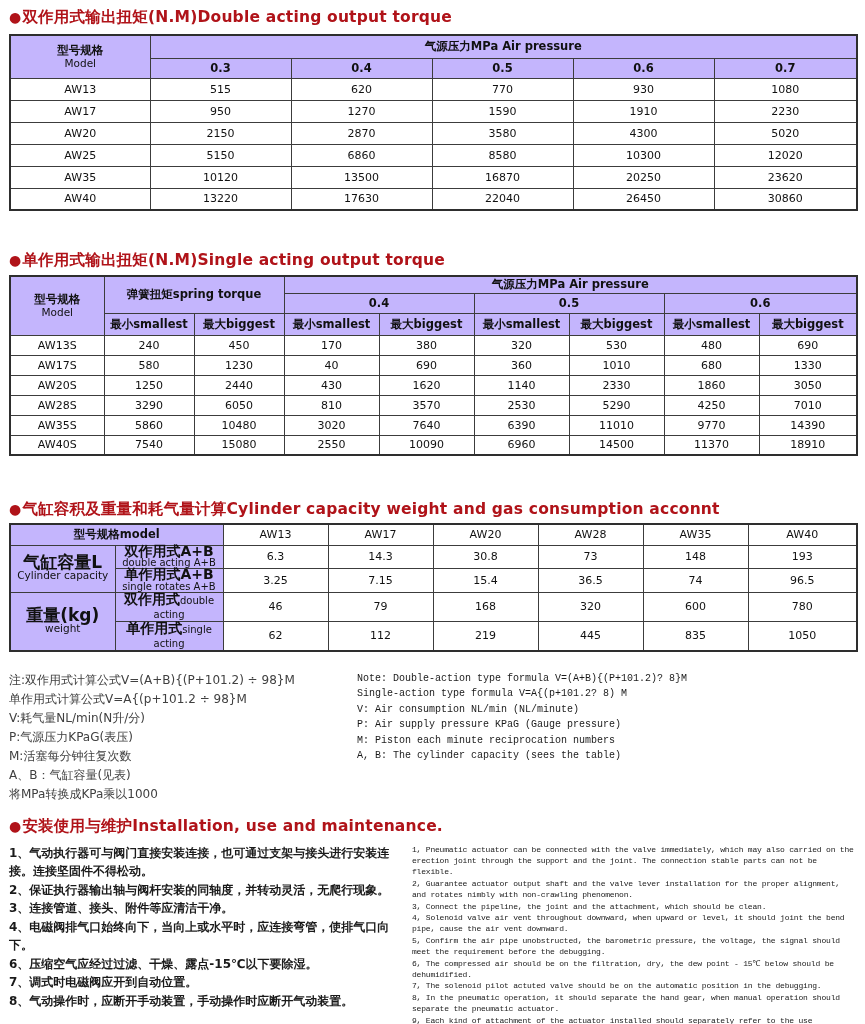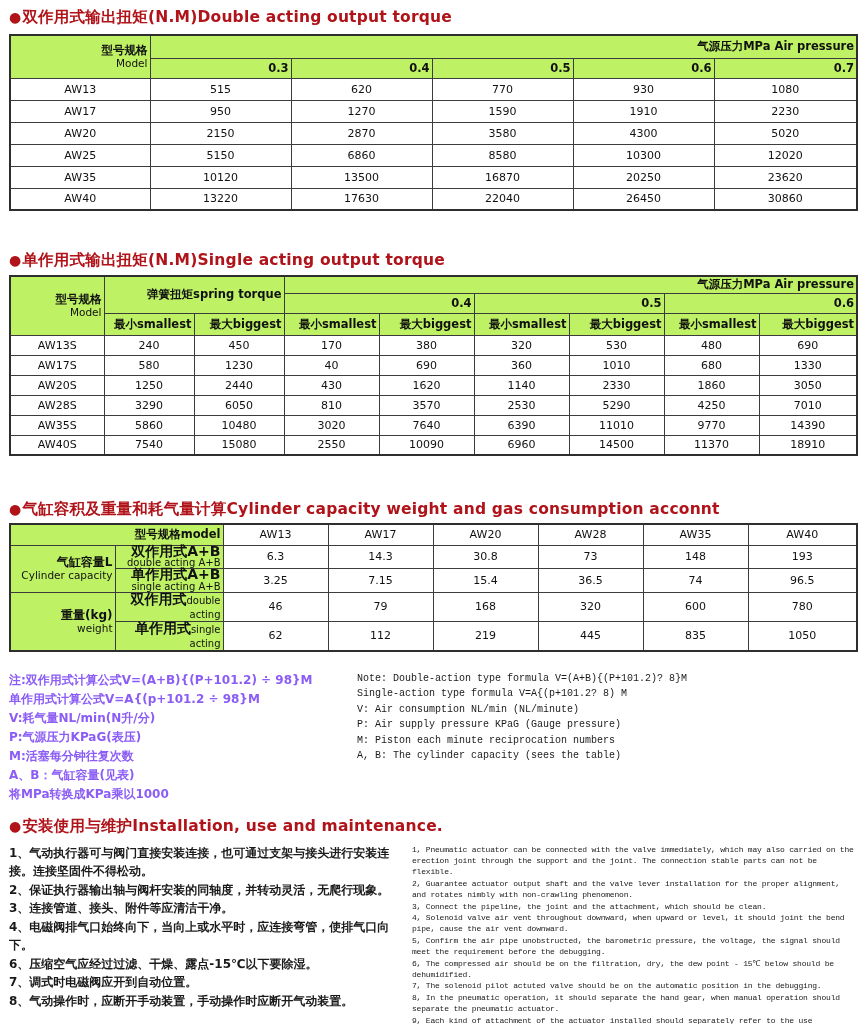--- a/index.html
+++ b/index.html
@@ -34,45 +34,45 @@
     width: 847px;
     border: 2px solid #2e2e2e;
   }
   th, td {
     border: 1px solid #3c3c3c;
     text-align: center;
     vertical-align: middle;
     padding: 0 2px;
     color: #111;
   }
-  thead th, th.pink { background: #bef264; text-align: right; }
+  thead th, th.pink { background: #c4b5fd; }
   th { font-weight: 600; font-size: 11.5px; }
   td { font-weight: 400; font-size: 11px; }
   .cn { font-size: 11.5px; font-weight: 700; line-height: 13px; }
   .en { font-size: 10.5px; font-weight: 400; line-height: 12px; }
-  .group .cn { font-size: 12px; }
+  .group .cn { font-size: 17px; }
   .sub .cn { font-size: 14px; line-height: 11.5px; }
   .sub .en { font-size: 10px; line-height: 11px; }
   .inline-lbl .cn, .inline-lbl .en { display: inline; }
 
   
   #table1 .h1 { height: 23px; }
   #table1 .h2 { height: 20px; }
   #table1 tbody tr { height: 22px; }
   #table2 .h1 { height: 17px; }
   #table2 .h2 { height: 20px; }
   #table2 .h3 { height: 22px; }
   #table2 tbody tr { height: 20px; }
   #table3 .h1 { height: 21px; }
   #table3 .cap { height: 22px; }
   #table3 .wt { height: 19px; }
 
   
   .notes { display: flex; margin-top: 19px; }
-  .notes-cn { width: 335px; font-size: 12px; font-weight: 700; color: #8b5cf6; }
+  .notes-cn { width: 335px; font-size: 12px; font-weight: 400; color: #404040; }
   .notes-cn > div { line-height: 19px; }
   .notes-en { flex: 1; font-family: "Liberation Mono", monospace; font-size: 10px; color: #1a1a1a; }
   .notes-en > div { line-height: 15.5px; padding-left: 13px; }
 
   
   .inst { display: flex; }
   .inst-cn { width: 388px; margin-right: 15px; font-size: 12px; font-weight: 600; color: #1a1a1a; }
   .inst-cn > div { line-height: 18.5px; }
   .inst-en { flex: 1; font-family: "Liberation Mono", monospace; font-size: 8px; color: #1a1a1a; letter-spacing: -0.2px; }
   .inst-en > div { line-height: 11.4px; }
@@ -311,21 +311,21 @@
       <td>6.3</td>
           <td>14.3</td>
           <td>30.8</td>
           <td>73</td>
           <td>148</td>
           <td>193</td>
         </tr>
       <tr class="cap">
         <th class="pink sub">
           <div class="cn">单作用式A+B</div>
-          <div class="en">single acting A+B</div>
+          <div class="en">single rotates A+B</div>
         </th>
       <td>3.25</td>
           <td>7.15</td>
           <td>15.4</td>
           <td>36.5</td>
           <td>74</td>
           <td>96.5</td>
         </tr>
       <tr class="wt">
         <th rowspan="2" class="pink group">

